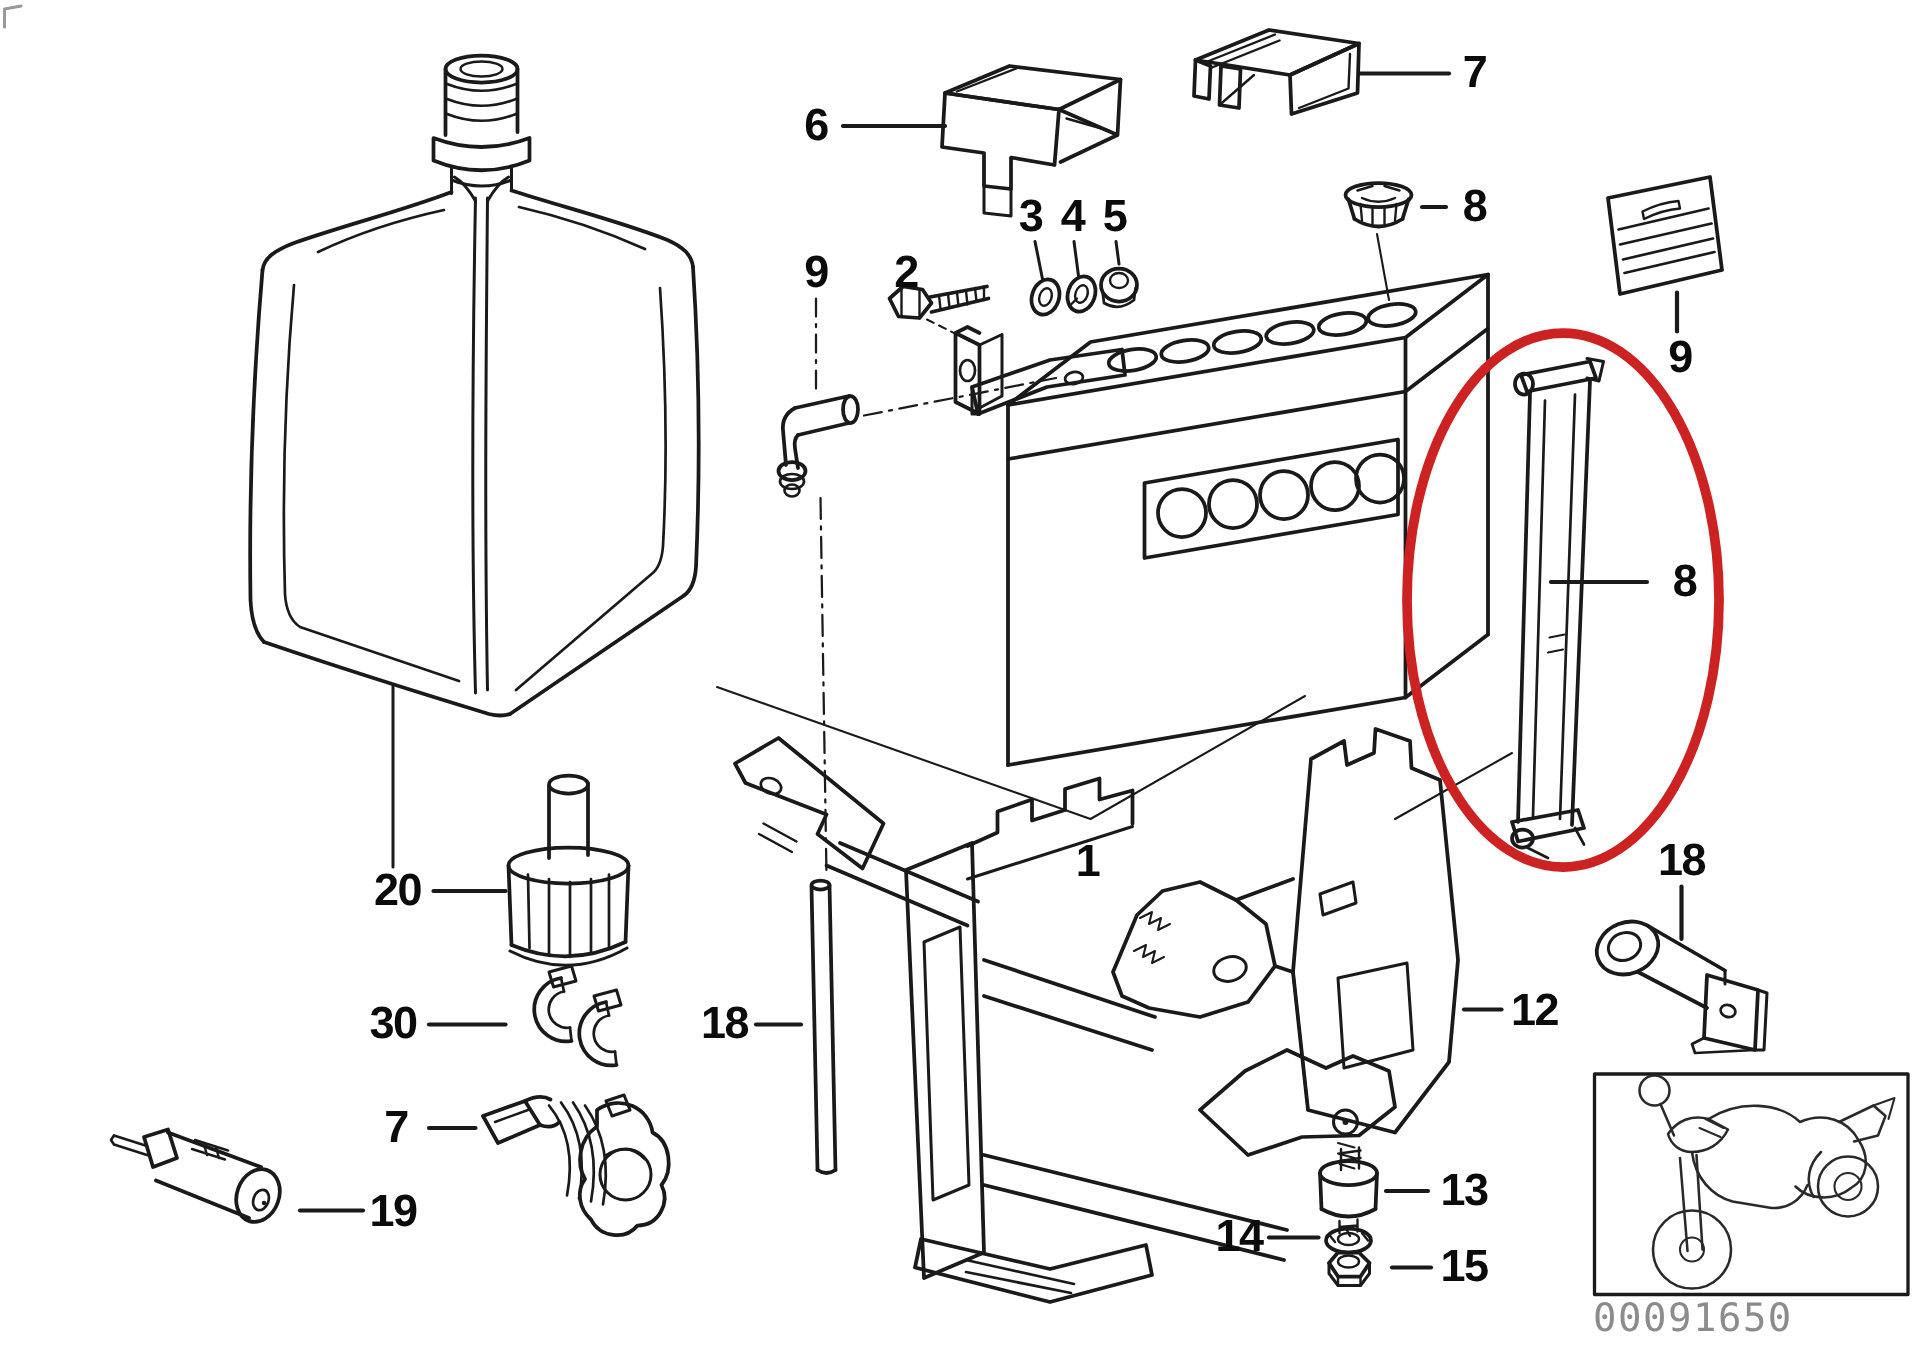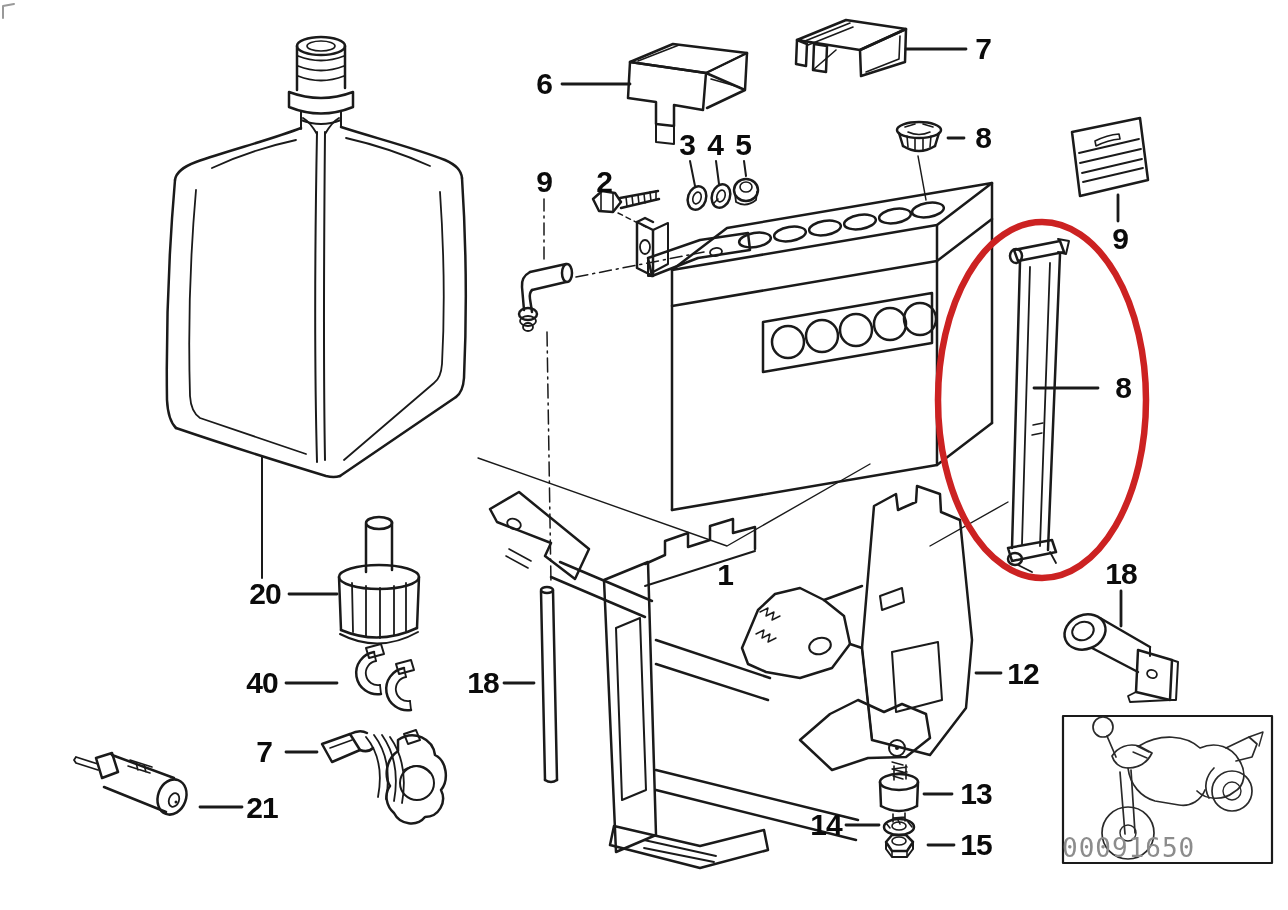--- a/index.html
+++ b/index.html
@@ -2,21 +2,21 @@
 <html><head>
 <meta charset="utf-8">
 <style>
   html,body{margin:0;padding:0;background:#ffffff;}
   #stage{position:relative;width:1288px;height:910px;background:#ffffff;overflow:hidden;
          font-family:"Liberation Sans", sans-serif;}
   #stage svg{position:absolute;left:0;top:0;}
   .callout{position:absolute;transform:translate(-50%,-50%);
            font:700 30px "Liberation Sans", sans-serif;color:#0b0b0b;
            letter-spacing:-1px;user-select:none;line-height:1;}
-  .code{position:absolute;left:1062px;top:833px;
+  .code{position:absolute;left:1062px;top:864px;
         font-family:"DejaVu Sans Mono", monospace;font-size:26px;
         color:#8c8c8c;letter-spacing:1px;}
 </style>
 </head>
 <body>
 
 <div id="stage">
 
 <svg width="1288" height="910" viewBox="0 0 1288 910" fill="none" stroke="#1a1a1a" stroke-width="2.5" stroke-linecap="round" stroke-linejoin="round">
 
@@ -308,17 +308,17 @@
   <div class="callout" style="left:483px;top:683px">18</div>
   <div class="callout" style="left:1120px;top:239px">9</div>
   <div class="callout" style="left:1023px;top:674px">12</div>
   <div class="callout" style="left:976px;top:794px">13</div>
   <div class="callout" style="left:826px;top:825px">14</div>
   <div class="callout" style="left:976px;top:845px">15</div>
   <div class="callout" style="left:1123px;top:388px">8</div>
   <div class="callout" style="left:264px;top:752px">7</div>
   <div class="callout" style="left:265px;top:594px">20</div>
   <div class="callout" style="left:1121px;top:574px">18</div>
-  <div class="callout" style="left:262px;top:683px">40</div>
-  <div class="callout" style="left:262px;top:808px">21</div>
+  <div class="callout" style="left:262px;top:683px">30</div>
+  <div class="callout" style="left:262px;top:808px">19</div>
 
   <div class="code">00091650</div>
 </div>
 
 </body></html>

